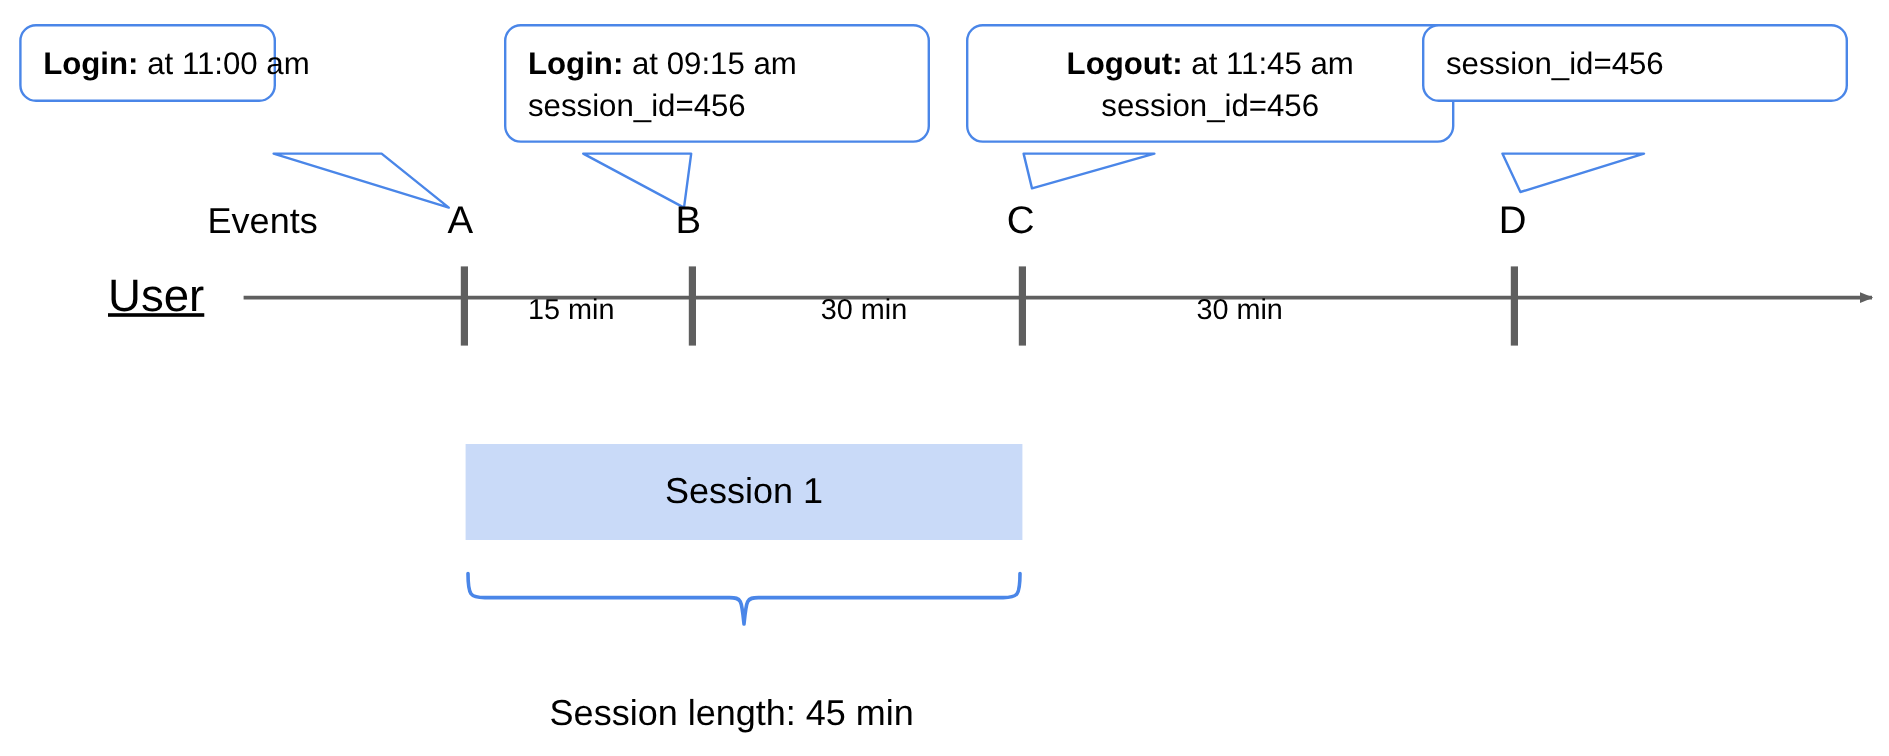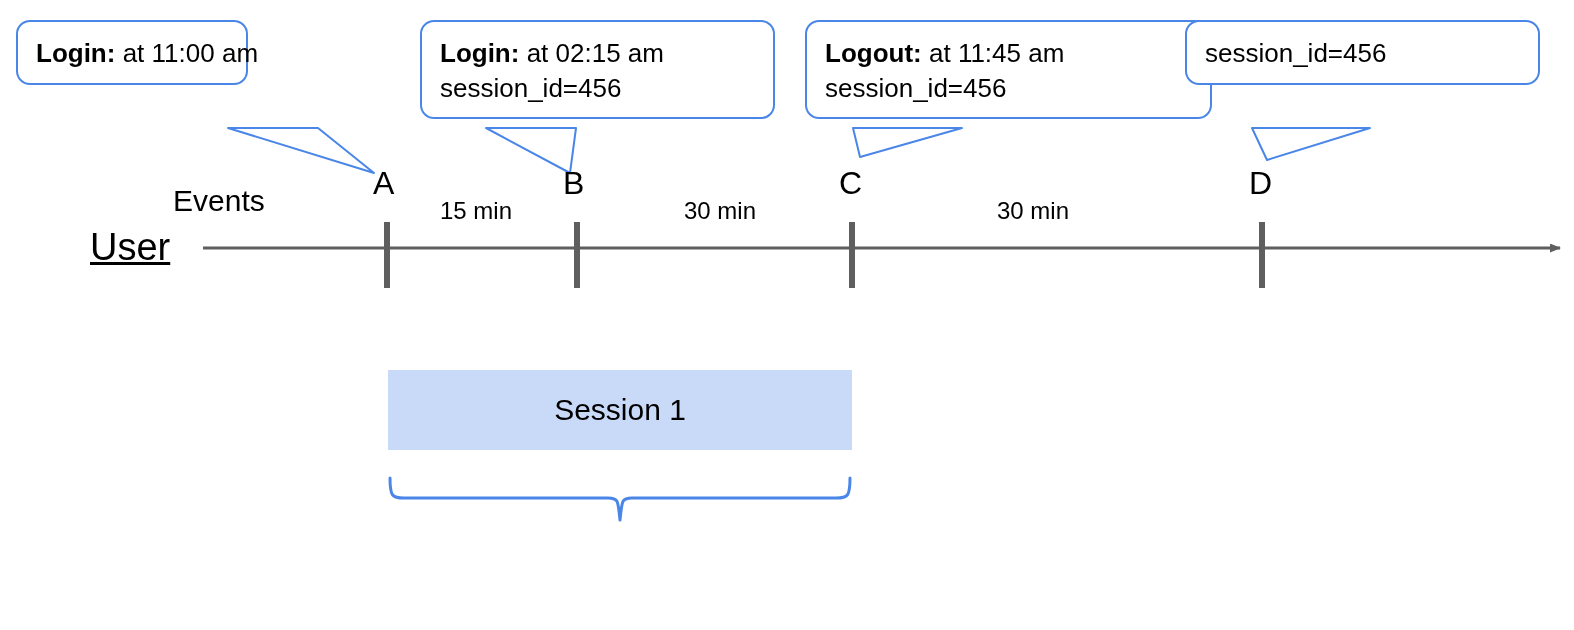--- a/index.html
+++ b/index.html
@@ -59,20 +59,21 @@
   }
   .lbl-user {
     font-size: 38px;
     text-decoration: underline;
   }
   .lbl-marker {
     font-size: 32px;
   }
   .lbl-interval {
     font-size: 24px;
+    margin-top: 48px;
   }
   .lbl-caption {
     font-size: 30px;
   }
 
   
   #session-bar {
     position: absolute;
     left: 388px;
     top: 370px;
@@ -87,36 +88,36 @@
   #session-bar .bar-label {
     font-size: 30px;
     color: #000000;
   }
 </style>
 </head>
 <body>
 
 <div id="canvas">
 
-  <div class="callout" style="left:16px; top:20px; width:232px;">
+  <div class="callout" style="left:16px; top:20px; width:214px;">
     <div class="line">
       <span class="evt">Login:</span>
       <span>at 11:00 am</span>
     </div>
   </div>
 
   <div class="callout" style="left:420px; top:20px; width:355px;">
     <div class="line">
       <span class="evt">Login:</span>
-      <span>at 02:15 am</span>
+      <span>at 09:15 am</span>
     </div>
     <div class="line">session_id=456</div>
   </div>
 
-  <div class="callout" style="left:805px; top:20px; width:407px;">
+  <div class="callout" style="left:805px; top:20px; width:407px;text-align:center;">
     <div class="line">
       <span class="evt">Logout:</span>
       <span>at 11:45 am</span>
     </div>
     <div class="line">session_id=456</div>
   </div>
 
   <div class="callout" style="left:1185px; top:20px; width:355px;">
     <div class="line">session_id=456</div>
   </div>
@@ -142,30 +143,31 @@
 
     <path d="M390,478
              C390,496 392,498 404,498
              L608,498
              C618,498 618,500 620,520
              C622,500 622,498 632,498
              L836,498
              C848,498 850,496 850,478" fill="none" stroke="#4a86e8" stroke-width="3" stroke-linecap="round" stroke-linejoin="round"></path>
   </svg>
 
-  <div class="lbl lbl-events" style="left:173px; top:168px;margin-top:16px;">Events</div>
+  <div class="lbl lbl-events" style="left:173px; top:168px;">Events</div>
   <div class="lbl lbl-user" style="left:90px; top:226px;">User</div>
 
   <div class="lbl lbl-marker" style="left:373px; top:165px;">A</div>
   <div class="lbl lbl-marker" style="left:563px; top:165px;">B</div>
   <div class="lbl lbl-marker" style="left:839px; top:165px;">C</div>
   <div class="lbl lbl-marker" style="left:1249px; top:165px;">D</div>
 
   <div class="lbl lbl-interval" style="left:440px; top:197px;">15 min</div>
   <div class="lbl lbl-interval" style="left:684px; top:197px;">30 min</div>
   <div class="lbl lbl-interval" style="left:997px; top:197px;">30 min</div>
 
   <div id="session-bar">
     <span class="bar-label">Session 1</span>
   </div>
 
+  <div class="lbl lbl-caption" style="left:458px; top:578px;">Session length: 45 min</div>
 
 </div>
 
 </body></html>

